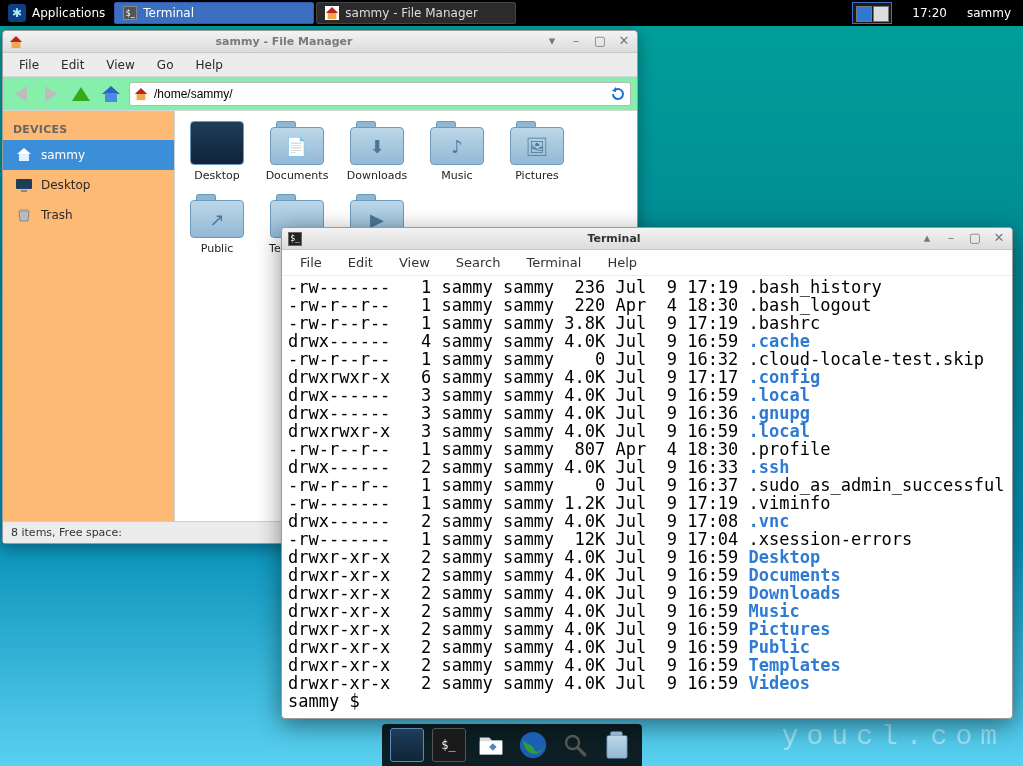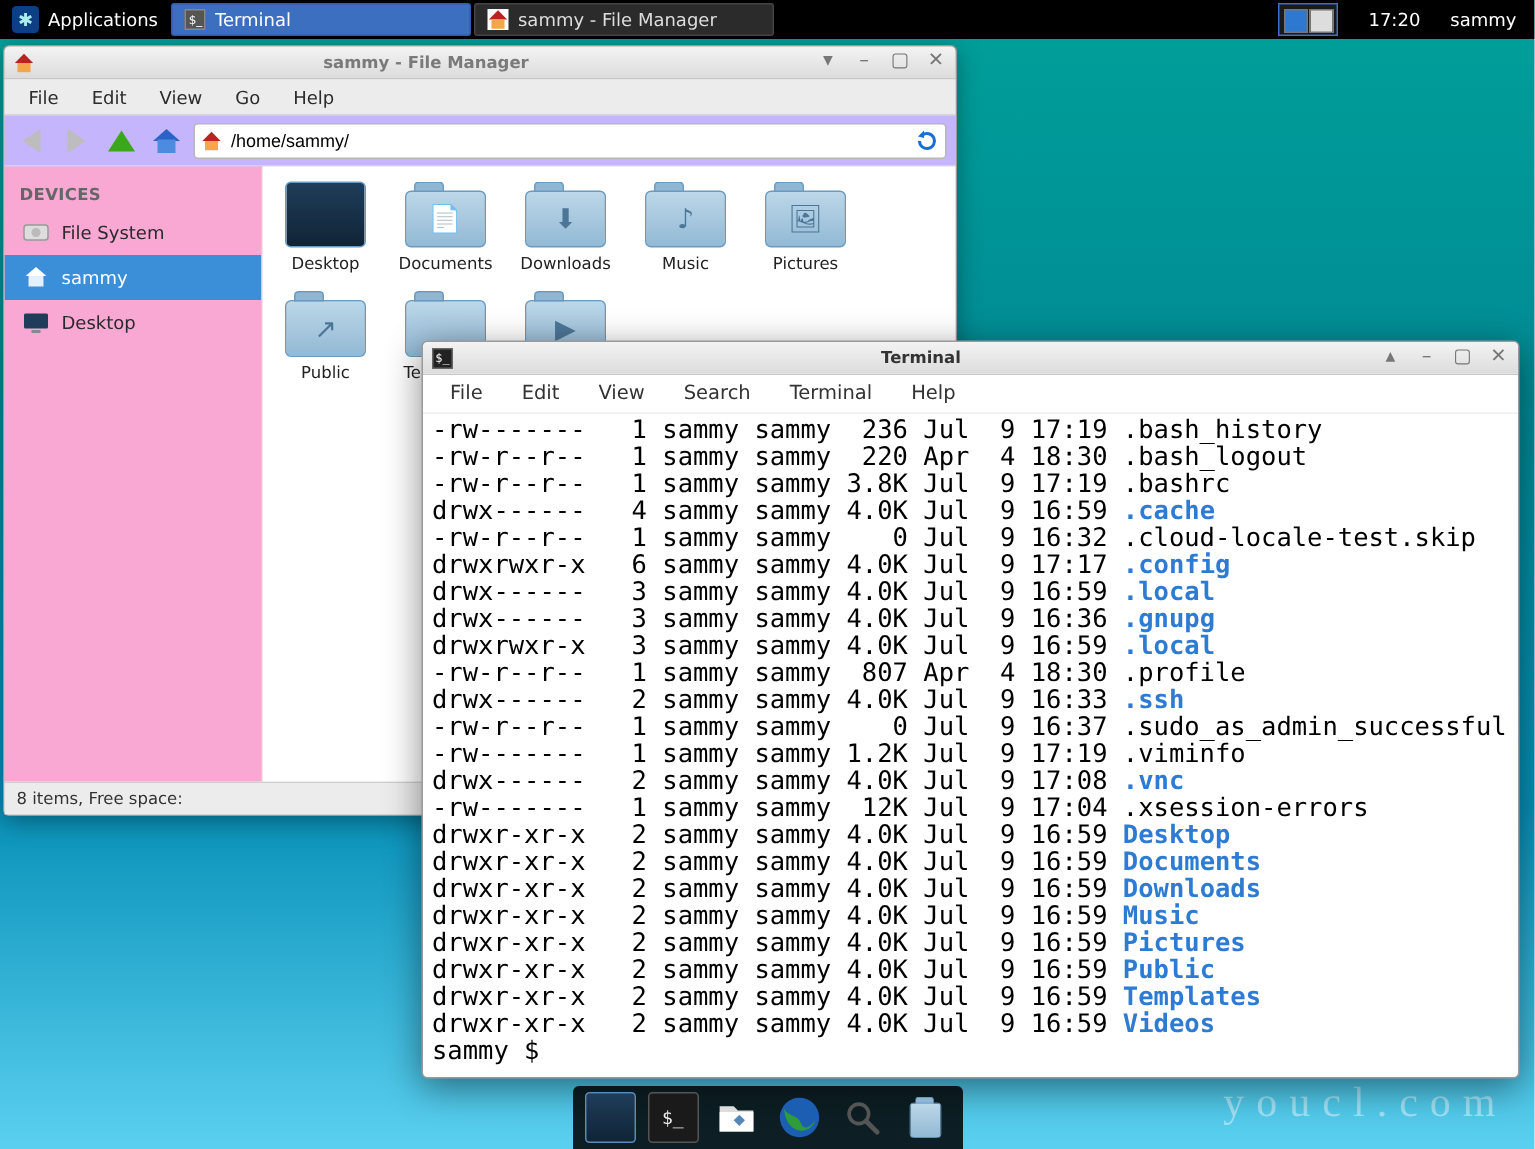--- a/index.html
+++ b/index.html
@@ -26,27 +26,27 @@
 
   
   .fm-window { position:absolute; top:30px; left:2px; width:636px; height:514px; background:#e9e9e9; border:1px solid #9a9a9a; border-radius:4px; box-shadow:0 4px 16px rgba(0,0,0,.35); display:flex; flex-direction:column; }
   .fm-titlebar { height:22px; background:linear-gradient(#f3f3f3,#dcdcdc); border-bottom:1px solid #c7c7c7; display:flex; align-items:center; padding:0 6px; gap:8px; color:#6d6d6d; border-radius:4px 4px 0 0; }
   .fm-titlebar .title-icon { width:14px; height:14px; }
   .fm-titlebar .title-text { flex:1; text-align:center; font-weight:bold; color:#7a7a7a; font-size:11px; }
   .win-btns { display:flex; gap:10px; }
   .win-btn { width:14px; height:14px; color:#777; font-size:13px; line-height:12px; text-align:center; cursor:pointer; }
   .fm-menubar { height:24px; background:#ececec; display:flex; align-items:center; gap:2px; padding:0 6px; border-bottom:1px solid #d6d6d6; }
   .fm-menubar .menu-item { padding:2px 10px; color:#2b2b2b; font-size:12px; cursor:pointer; }
-  .fm-toolbar { height:34px; background:#c4b5fd; border-bottom:1px solid #d6d6d6; display:flex; align-items:center; gap:6px; padding:0 6px; }
+  .fm-toolbar { height:34px; background:#86efac; border-bottom:1px solid #d6d6d6; display:flex; align-items:center; gap:6px; padding:0 6px; }
   .nav-btn { width:24px; height:24px; display:flex; align-items:center; justify-content:center; cursor:pointer; }
   .pathbar { flex:1; display:flex; align-items:center; background:#fff; border:1px solid #b8b8b8; border-radius:3px; height:24px; padding:0 4px; gap:6px; }
   .pathbar input { flex:1; border:none; outline:none; font-size:12px; }
   .refresh-btn { width:16px; height:16px; }
   .fm-body { flex:1; display:flex; min-height:0; }
-  .fm-sidebar { width:172px; background:#f9a8d4; border-right:1px solid #cfcfcf; padding:6px 0; overflow:auto; }
+  .fm-sidebar { width:172px; background:#fdba74; border-right:1px solid #cfcfcf; padding:6px 0; overflow:auto; }
   .side-head { padding:6px 10px 4px; color:#666; font-weight:bold; font-size:11px; letter-spacing:.02em; }
   .side-item { display:flex; align-items:center; gap:8px; padding:6px 12px; cursor:pointer; color:#2a2a2a; }
   .side-item.selected { background:#3b8ed8; color:#fff; }
   .side-item .si-icon { width:18px; height:18px; display:flex; align-items:center; justify-content:center; }
   .fm-content { flex:1; background:#fff; position:relative; overflow:auto; padding:10px 8px; }
   .icon-grid { display:flex; flex-wrap:wrap; gap:12px 12px; align-content:flex-start; }
   .file-tile { width:68px; display:flex; flex-direction:column; align-items:center; gap:4px; cursor:pointer; }
   .folder-icon { width:54px; height:44px; position:relative; }
   .folder-icon .tab { position:absolute; top:0; left:6px; width:20px; height:8px; background:#8fb7d3; border-radius:3px 3px 0 0; border:1px solid #6c9abf; border-bottom:none; }
   .folder-icon .body { position:absolute; top:6px; left:0; right:0; bottom:0; background:linear-gradient(#bcd7e8,#93b9d5); border:1px solid #6c9abf; border-radius:4px; display:flex; align-items:center; justify-content:center; color:#4c7698; font-size:18px; }
@@ -69,21 +69,21 @@
 
   
   .dock { position:absolute; left:50%; transform:translateX(-50%); bottom:0; height:42px; background:rgba(0,0,0,.85); border-radius:4px 4px 0 0; padding:4px 8px; display:flex; align-items:center; gap:8px; z-index:20; }
   .dock-item { width:34px; height:34px; border-radius:3px; display:flex; align-items:center; justify-content:center; cursor:pointer; }
   .dock-item.desk { background:linear-gradient(#1f3d5a,#102437); border:1px solid #5b8bb7; }
   .dock-item.term { background:#1a1a1a; border:1px solid #555; color:#eee; font-family:monospace; font-size:12px; }
   .dock-item.fm svg, .dock-item.web svg { width:30px; height:30px; }
   .dock-item.mag svg { width:26px; height:26px; }
   .dock-item.folder .folder-icon { transform:scale(.62); }
 
-  .watermark { position:absolute; right:18px; bottom:14px; color:rgba(255,255,255,.45); font-size:28px; letter-spacing:8px; font-family:Liberation Serif, serif; z-index:1; }
+  .watermark { position:absolute; right:18px; bottom:14px; color:rgba(255,255,255,.45); font-size:28px; letter-spacing:8px; font-family:Liberation Mono, monospace; z-index:1; }
 
   
   .arrow-left, .arrow-right { width:0;height:0;border-top:8px solid transparent;border-bottom:8px solid transparent; }
   .arrow-left { border-right:12px solid #bdbdbd; }
   .arrow-right { border-left:12px solid #bdbdbd; }
   .arrow-up { width:0;height:0;border-left:9px solid transparent;border-right:9px solid transparent;border-bottom:14px solid #3aa81a; }
   .home-mini { width:18px; height:16px; position:relative; }
   .home-mini .roof { position:absolute; top:0; left:0; width:0;height:0;border-left:9px solid transparent;border-right:9px solid transparent;border-bottom:8px solid #2a63c8; }
   .home-mini .wall { position:absolute; bottom:0; left:3px; width:12px; height:9px; background:#4d8be0; }
 </style>
@@ -163,49 +163,47 @@
       <input type="text" value="/home/sammy/" style="">
       <svg class="refresh-btn" viewBox="0 0 16 16">
           <path fill="none" stroke="#1a6fd6" stroke-width="2" d="M3 8a5 5 0 1 0 2-4"></path>
           <path fill="#1a6fd6" d="M6 1 2 5l4 1z"></path>
         </svg>
     </div>
   </div>
   <div class="fm-body">
     <div class="fm-sidebar">
       <div class="side-head">DEVICES</div>
-      <div id="side-devices">
-          <div class="side-item">
-            <span class="si-icon">
-              <svg width="18" height="18" viewBox="0 0 18 18">
-                <rect x="1" y="4" width="16" height="10" rx="2" fill="#ddd" stroke="#999"></rect>
-                <circle cx="9" cy="9" r="3" fill="#bbb"></circle>
-              </svg>
-            </span>
-            <span>File System</span>
-          </div>
-        </div>
       <div id="side-places">
           <div class="side-item selected">
             <span class="si-icon">
               <svg width="18" height="18" viewBox="0 0 18 18">
                 <path fill="#fff" d="M9 2l7 6H2z"></path>
                 <rect x="4" y="8" width="10" height="7" fill="#e3f0ff"></rect>
               </svg>
             </span>
             <span>sammy</span>
           </div>
           <div class="side-item">
             <span class="si-icon">
               <svg width="18" height="18" viewBox="0 0 18 18">
                 <rect x="1" y="3" width="16" height="10" rx="1" fill="#1f3d5a"></rect>
                 <rect x="6" y="14" width="6" height="2" fill="#888"></rect>
               </svg>
             </span>
             <span>Desktop</span>
+          </div>
+          <div class="side-item">
+            <span class="si-icon">
+              <svg width="18" height="18" viewBox="0 0 18 18">
+                <path fill="#bbb" stroke="#888" d="M4 5h10l-1 10H5z"></path>
+                <rect x="5" y="3" width="8" height="2" fill="#aaa"></rect>
+              </svg>
+            </span>
+            <span>Trash</span>
           </div>
         </div>
     </div>
     <div class="fm-content">
       <div class="icon-grid" id="icon-grid">
           <div class="file-tile">
             <div class="folder-icon">
               <div style="position:absolute;inset:0;background:linear-gradient(#1f3d5a,#102437);border:1px solid #6c9abf;border-radius:4px;"></div>
             </div>
             <div class="label">Desktop</div>

